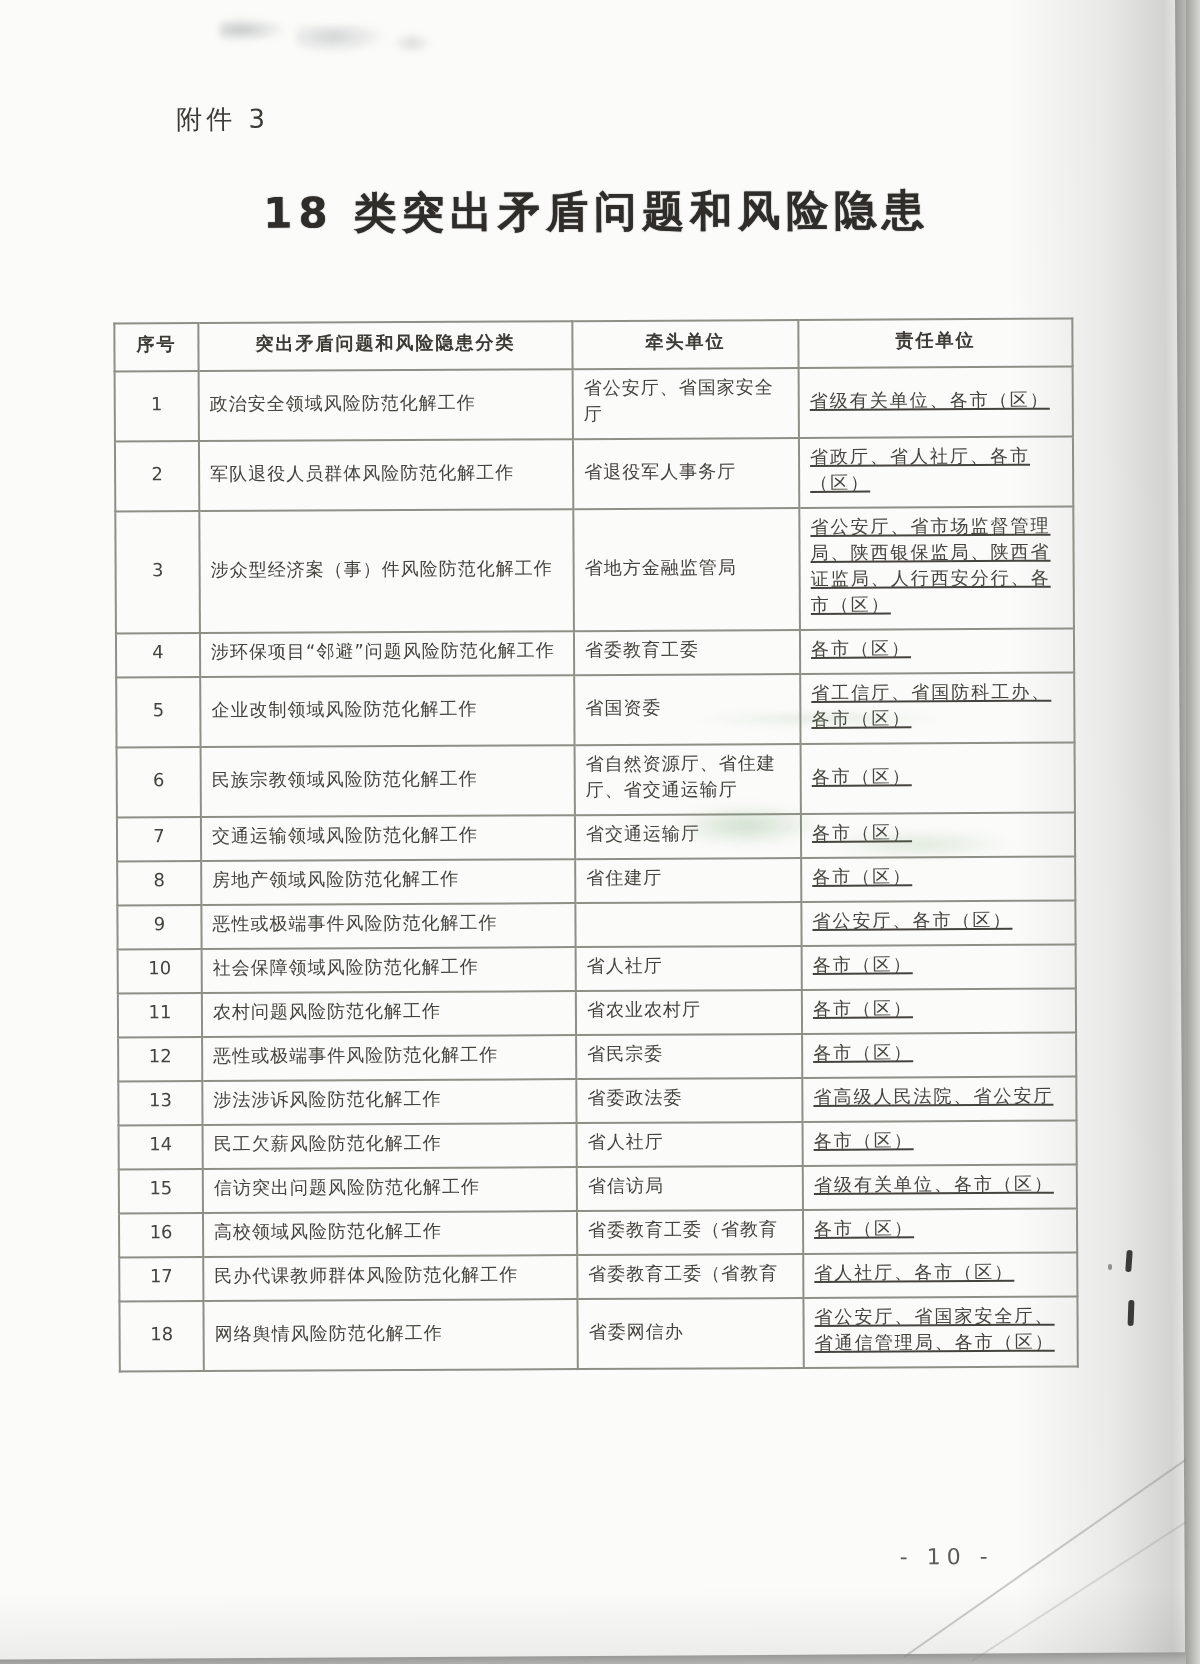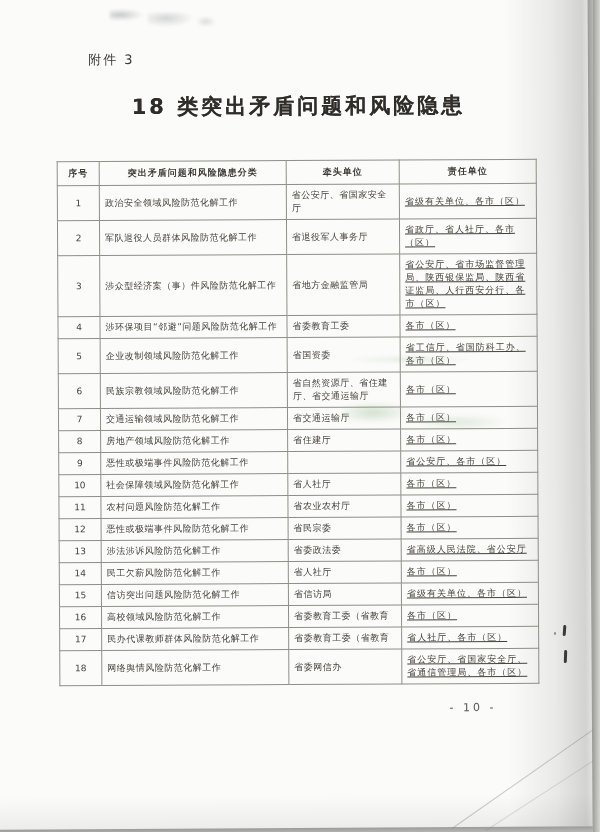--- a/index.html
+++ b/index.html
@@ -47,21 +47,21 @@
   table.risk th{
     font-weight:bold;text-align:center;letter-spacing:1px;
     padding:5px 2px;color:#3d3b36;
   }
   col.w-no{width:42px;} col.w-cat{width:187px;} col.w-lead{width:113px;} col.w-resp{width:137px;}
   td.c-no{text-align:center;}
   td.c-cat{letter-spacing:0.5px;}
   td.c-lead{letter-spacing:0.5px;overflow:hidden;}
   td.c-resp{letter-spacing:1px;text-decoration:underline;}
   .page-number{
-    position:absolute;left:448px;top:702px;
+    position:absolute;left:448px;top:773px;
     font-size:11px;letter-spacing:3px;color:#5c5a55;
   }
   
   .smudge{position:absolute;filter:blur(1.5px);pointer-events:none;}
   .smudge-top1{left:112px;top:8px;width:34px;height:12px;
     background:radial-gradient(ellipse at 30% 50%, rgba(90,95,105,0.35), rgba(90,95,105,0) 70%);}
   .smudge-top2{left:150px;top:12px;width:46px;height:14px;
     background:radial-gradient(ellipse at 40% 40%, rgba(100,105,115,0.28), rgba(100,105,115,0) 70%);}
   .smudge-top3{left:198px;top:16px;width:20px;height:10px;
     background:radial-gradient(ellipse, rgba(110,112,120,0.25), rgba(110,112,120,0) 70%);}

